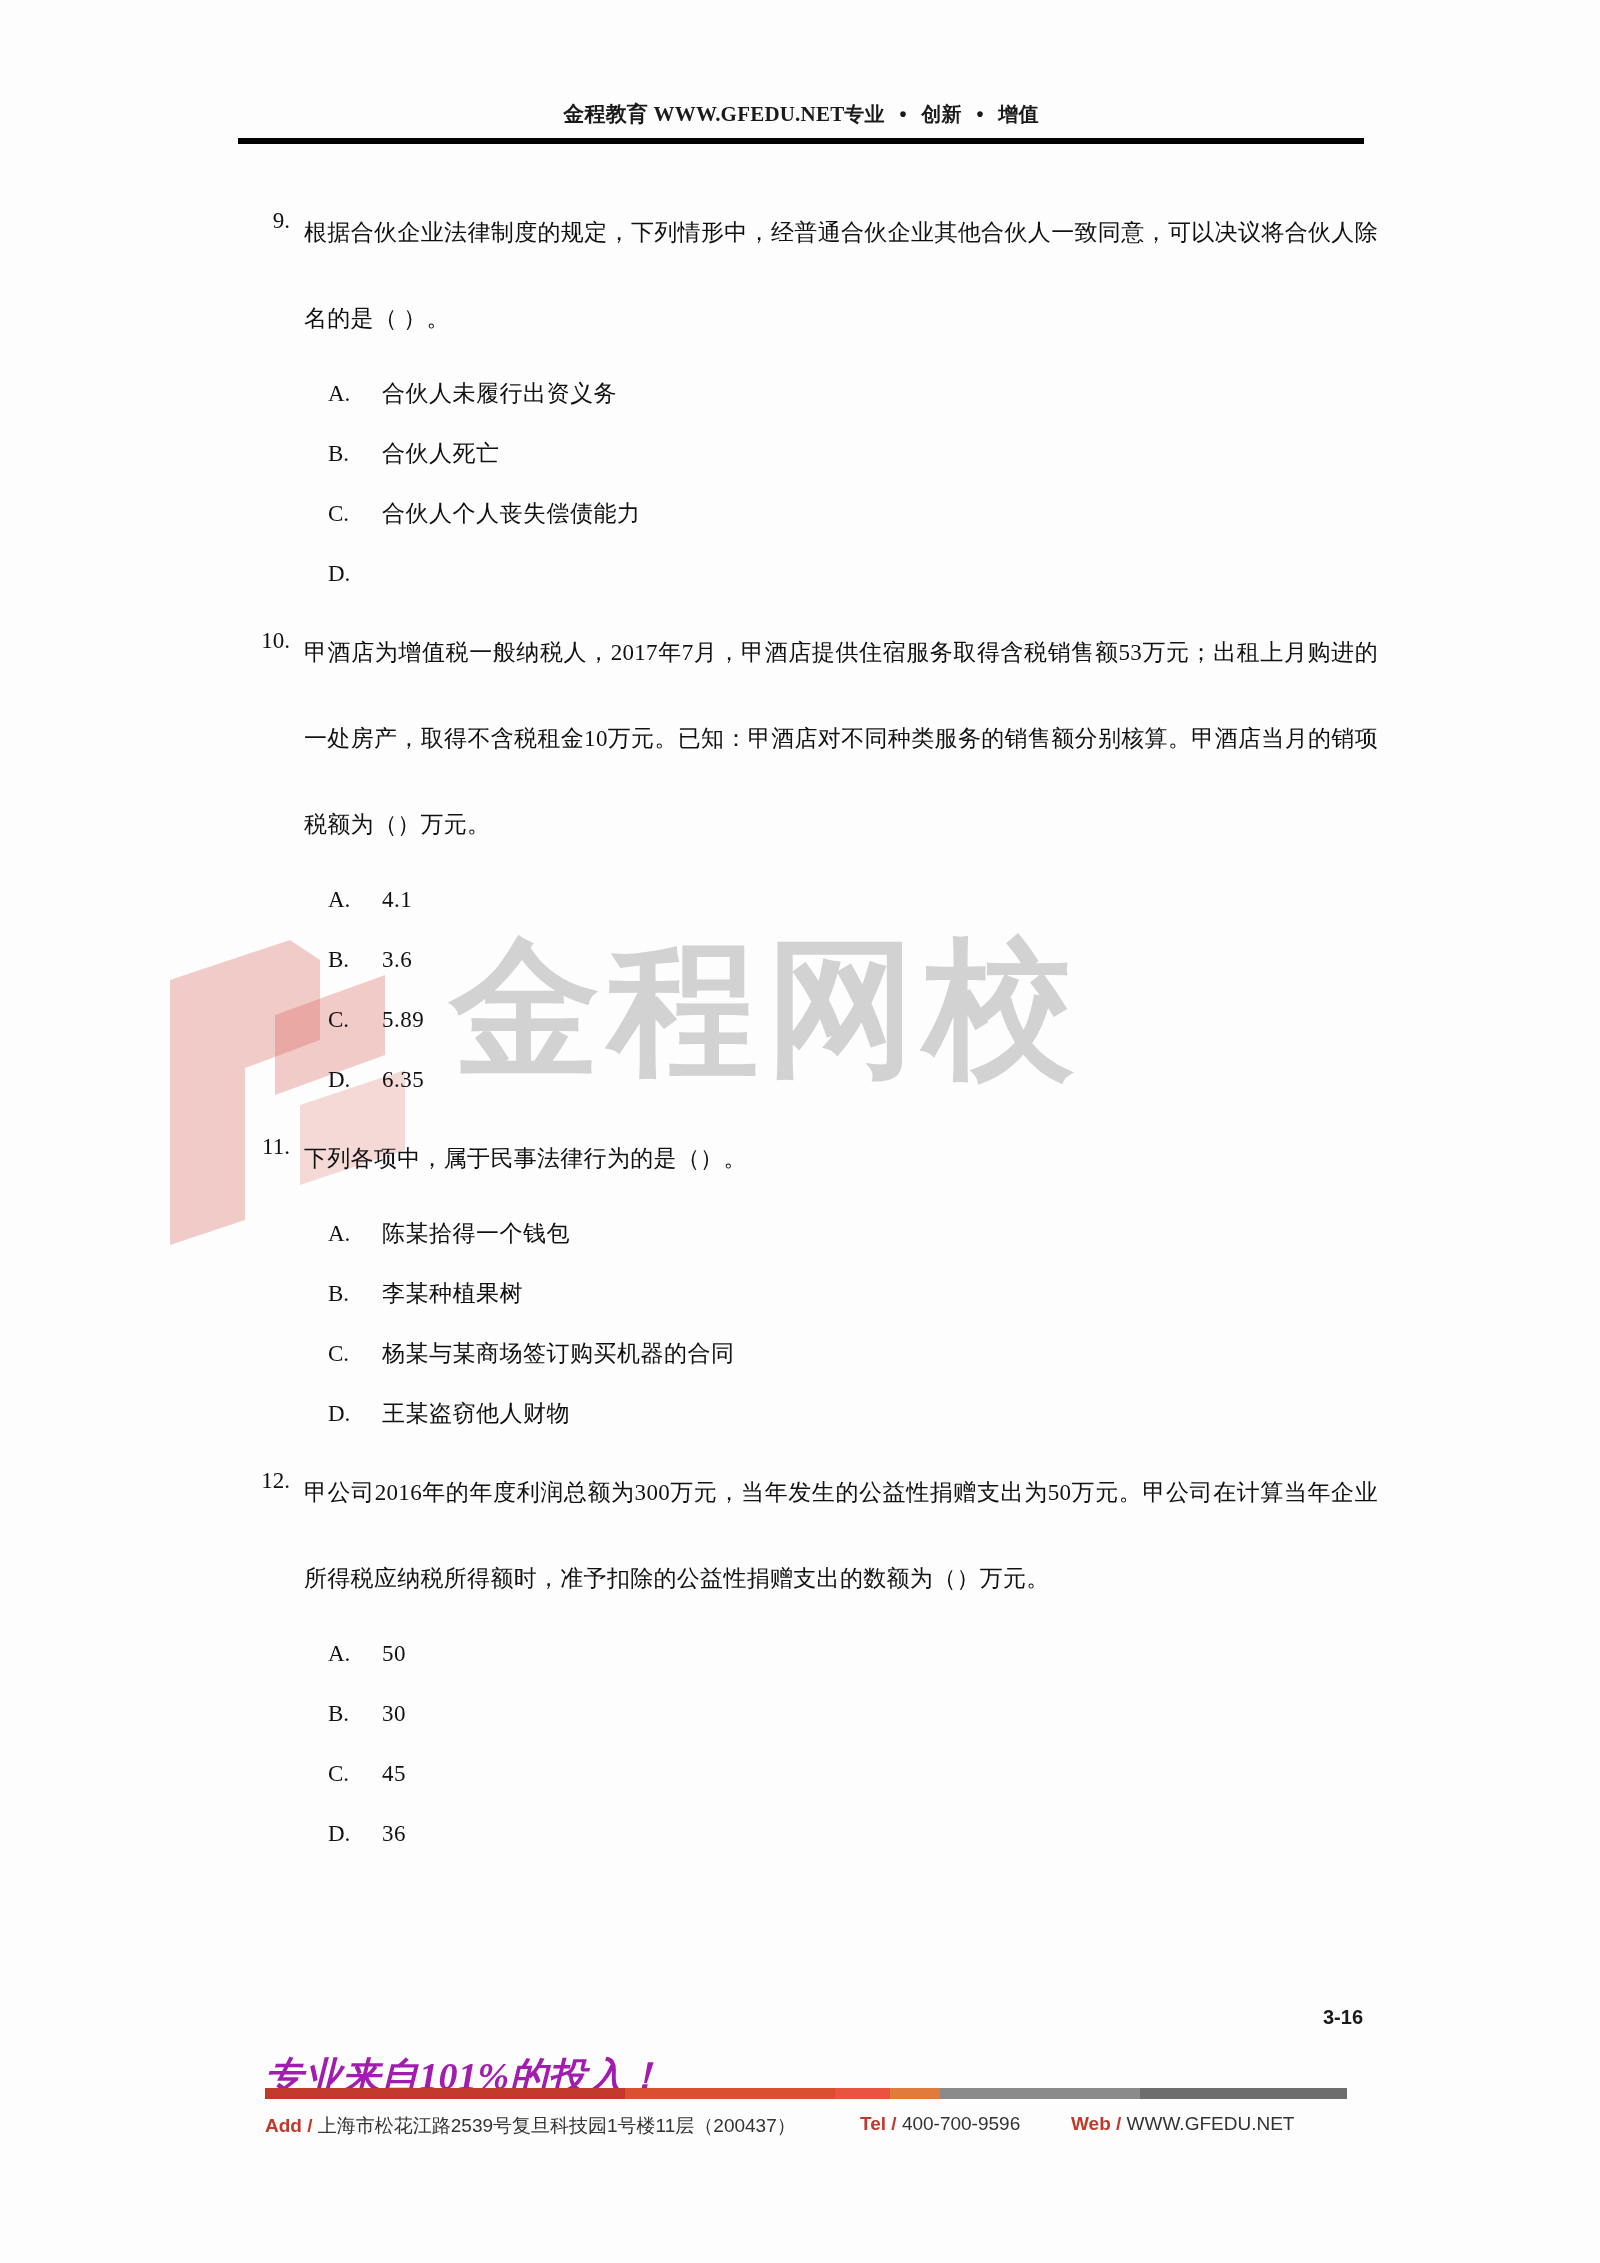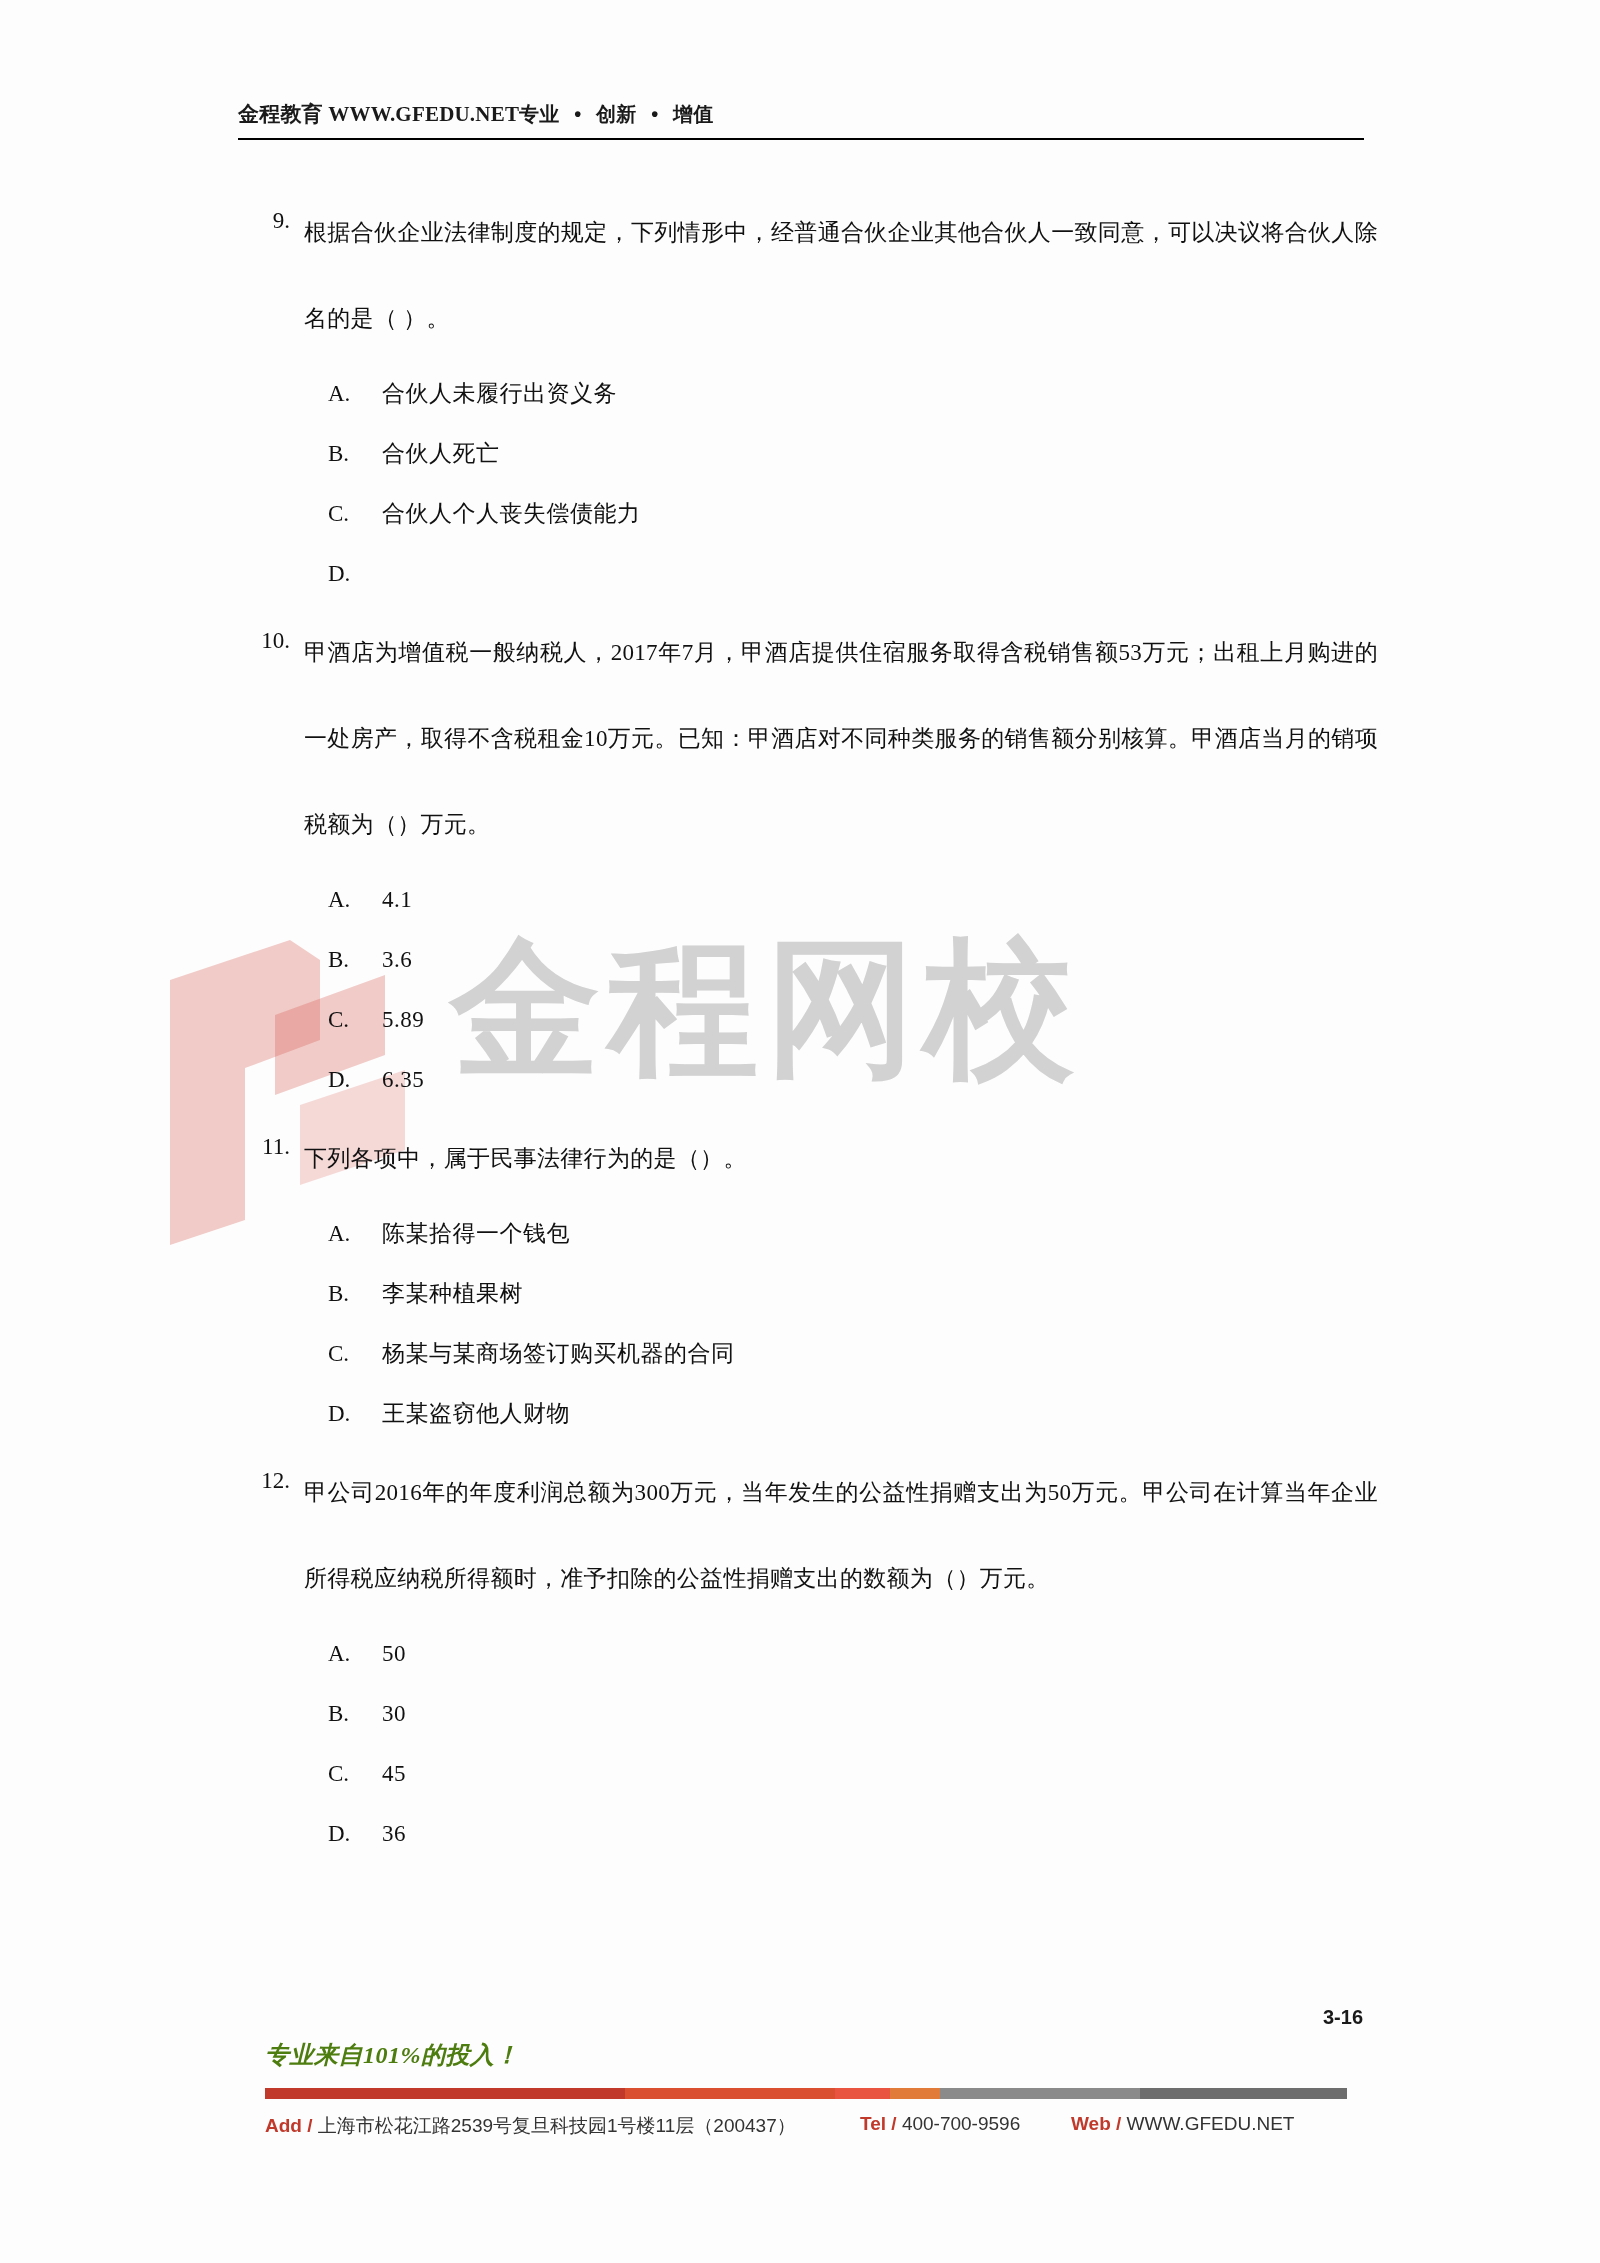--- a/index.html
+++ b/index.html
@@ -20,27 +20,27 @@
     overflow: hidden;
   }
 
   
   .header {
     position: absolute;
     left: 238px;
     top: 100px;
     width: 1126px;
     display: flex;
-    justify-content: flex-start;
+    justify-content: center;
     align-items: flex-end;
     font-size: 21px;
     font-weight: bold;
     color: #1a1a1a;
     padding-bottom: 10px;
-    border-bottom: 2px solid #000000;
+    border-bottom: 6px solid #000000;
     letter-spacing: 0.2px;
   }
   .header .left { font-family: "Liberation Serif", serif; }
   .header .right { font-family: Liberation Mono, monospace; font-size: 20px; }
 
   
   .watermark {
     position: absolute;
     left: 120px;
     top: 900px;
@@ -146,26 +146,26 @@
   .footer {
     position: absolute;
     left: 265px;
     top: 2035px;
     width: 1100px;
     height: 120px;
   }
   .slogan {
     position: absolute;
     left: 0;
-    top: 4px;
+    top: 16px;
     font-family: "Liberation Serif", serif;
     font-style: italic;
     font-weight: bold;
-    font-size: 24px;
-    color: #4d7c0f;
+    font-size: 38px;
+    color: #a21caf;
     letter-spacing: 0.5px;
     white-space: nowrap;
   }
   .barline {
     position: absolute;
     left: 0;
     top: 53px;
     width: 1082px;
     height: 11px;
     display: flex;

